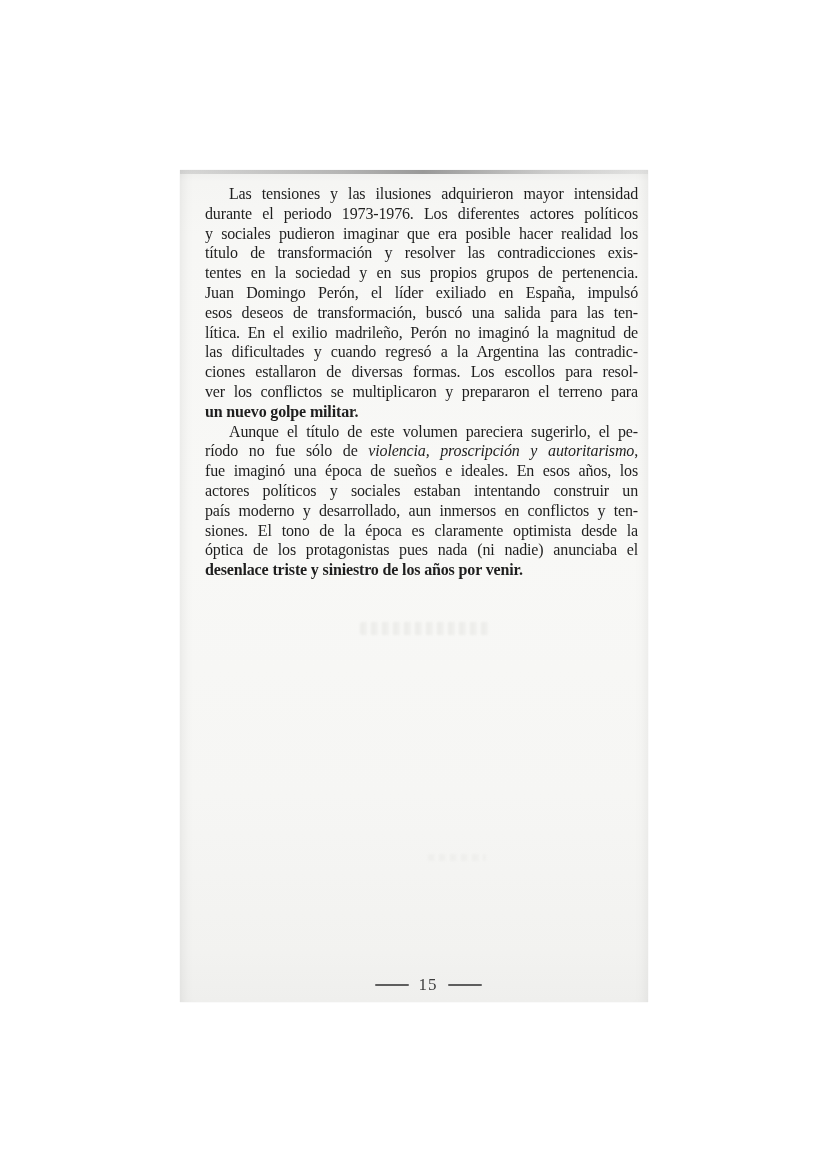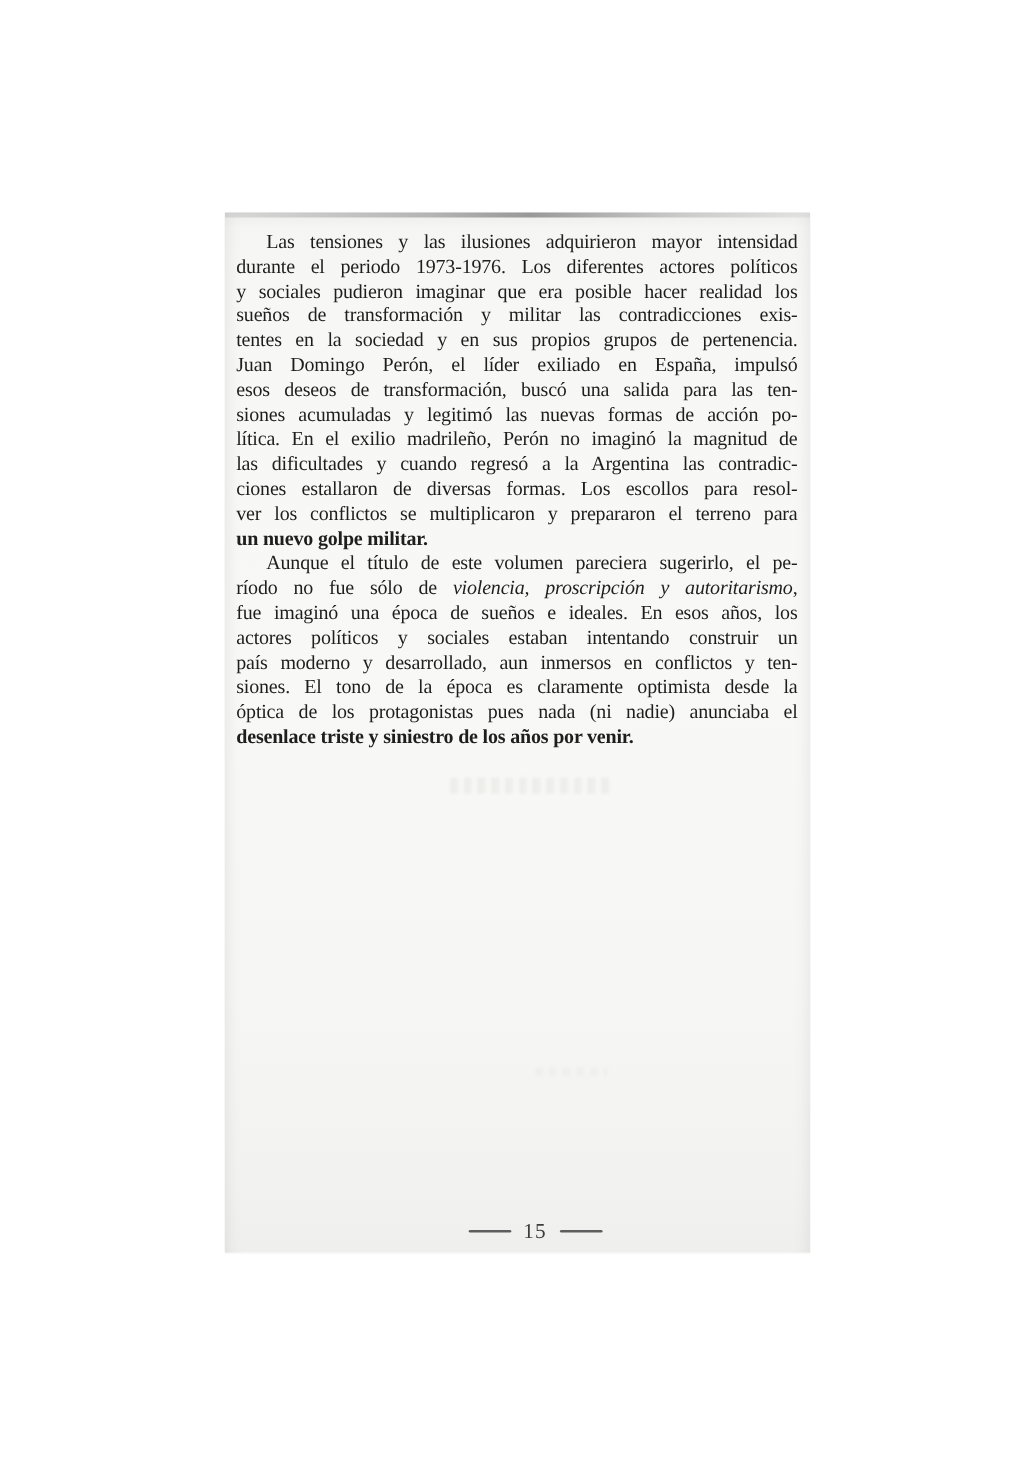--- a/index.html
+++ b/index.html
@@ -43,20 +43,21 @@
     width: 449px;
     color: #1e1e1e;
     font-size: 16px;
     line-height: 19.8px;
     letter-spacing: -0.15px;
   }
   .line {
     text-align: justify;
     text-align-last: justify;
     height: 19.8px;
+    margin-left: 16px;
   }
   .line.indent { text-indent: 24px; }
   .line.last { text-align-last: left; font-weight: bold; }
   .italic { font-style: italic; }
   .ghost {
     position: absolute;
     background: repeating-linear-gradient(90deg,
       #e4e4e1 0px, #e7e7e4 6px, rgba(255,255,255,0) 7px, rgba(255,255,255,0) 11px);
     filter: blur(1.2px);
     border-radius: 2px;
@@ -89,25 +90,24 @@
 </head>
 <body>
 
 <div class="paper">
   <div class="top-edge"></div>
 
   <div class="textblock">
     <div class="line indent">Las tensiones y las ilusiones adquirieron mayor intensidad</div>
     <div class="line">durante el periodo 1973-1976. Los diferentes actores políticos</div>
     <div class="line">y sociales pudieron imaginar que era posible hacer realidad los</div>
-    <div class="line">sueños de transformación y militar las contradicciones exis-</div>
+    <div class="line">título de transformación y resolver las contradicciones exis-</div>
     <div class="line">tentes en la sociedad y en sus propios grupos de pertenencia.</div>
     <div class="line">Juan Domingo Perón, el líder exiliado en España, impulsó</div>
     <div class="line">esos deseos de transformación, buscó una salida para las ten-</div>
-    <div class="line">siones acumuladas y legitimó las nuevas formas de acción po-</div>
     <div class="line">lítica. En el exilio madrileño, Perón no imaginó la magnitud de</div>
     <div class="line">las dificultades y cuando regresó a la Argentina las contradic-</div>
     <div class="line">ciones estallaron de diversas formas. Los escollos para resol-</div>
     <div class="line">ver los conflictos se multiplicaron y prepararon el terreno para</div>
     <div class="line last">un nuevo golpe militar.</div>
 
     <div class="line indent">Aunque el título de este volumen pareciera sugerirlo, el pe-</div>
     <div class="line"><span>ríodo no fue sólo de </span><span class="italic">violencia, proscripción y autoritarismo</span><span>,</span></div>
     <div class="line">fue imaginó una época de sueños e ideales. En esos años, los</div>
     <div class="line">actores políticos y sociales estaban intentando construir un</div>

